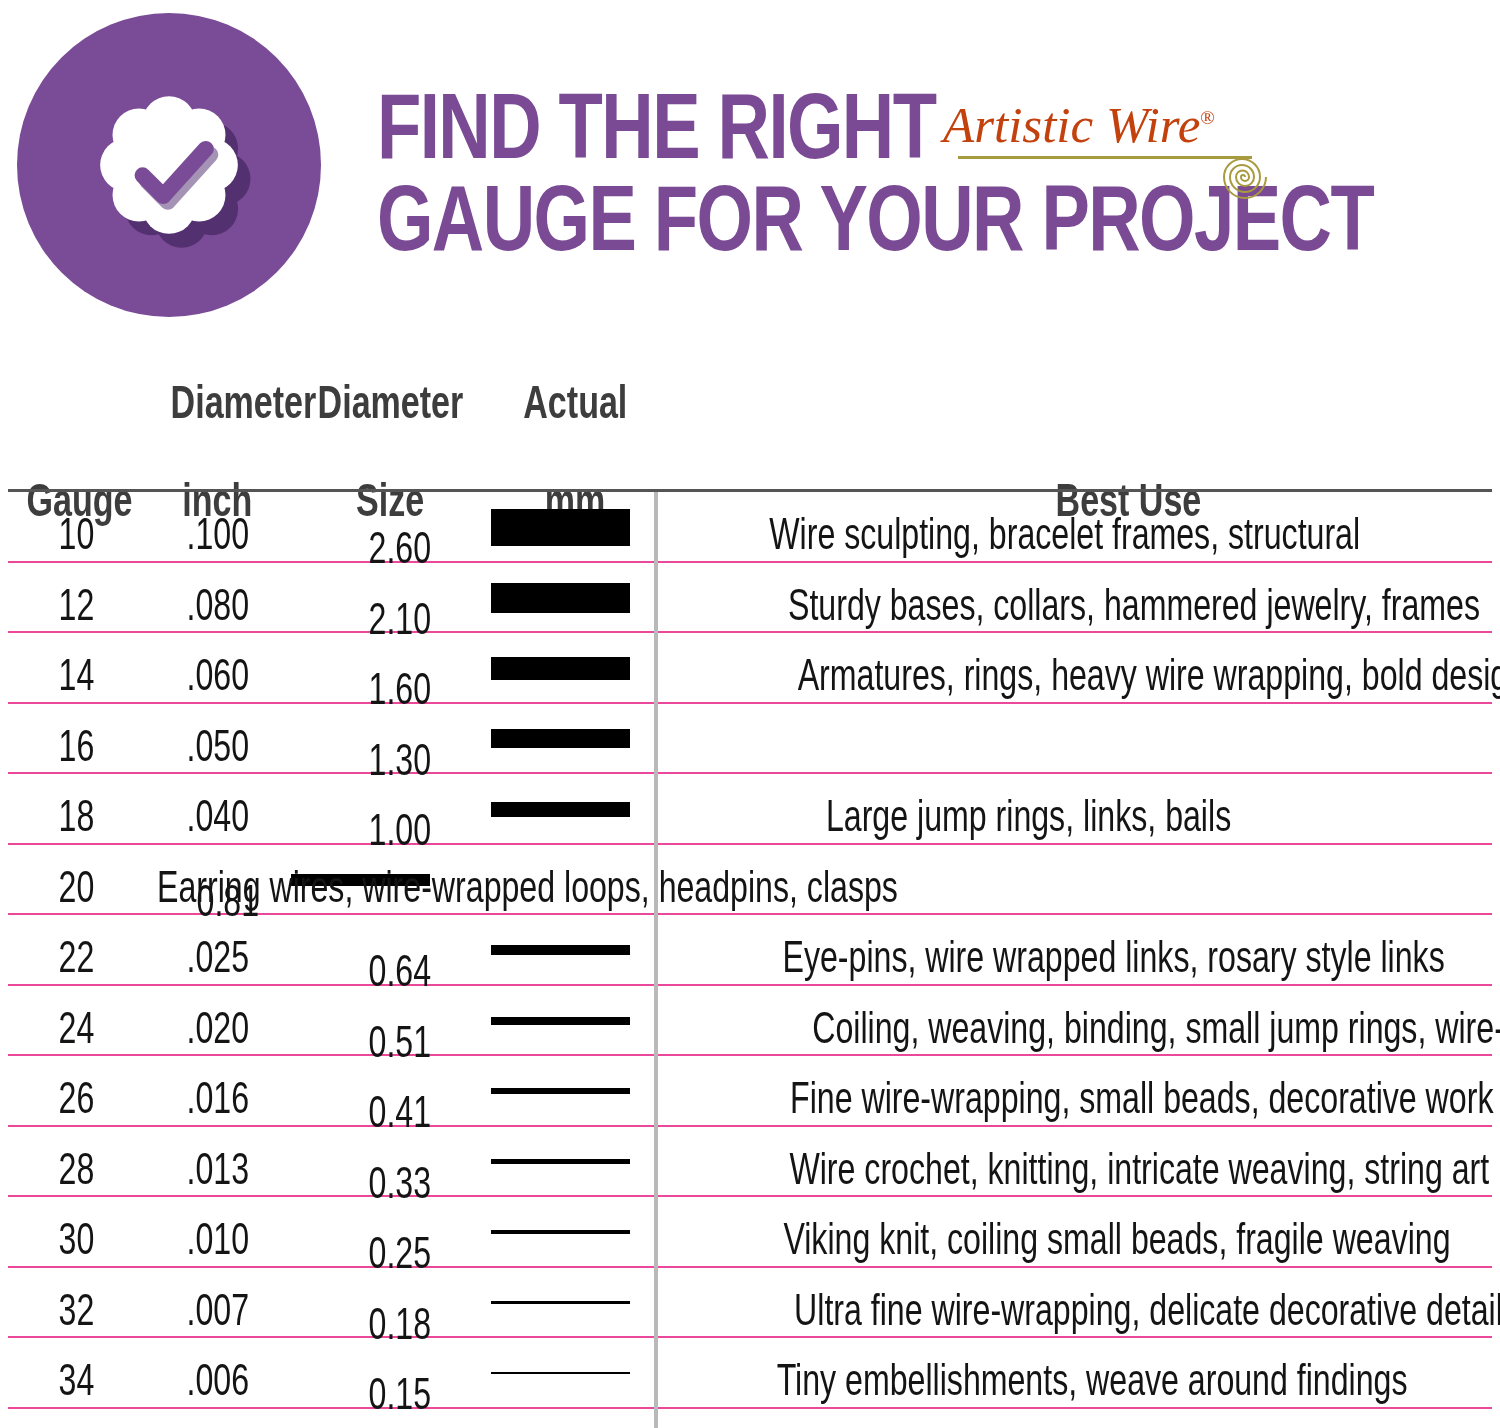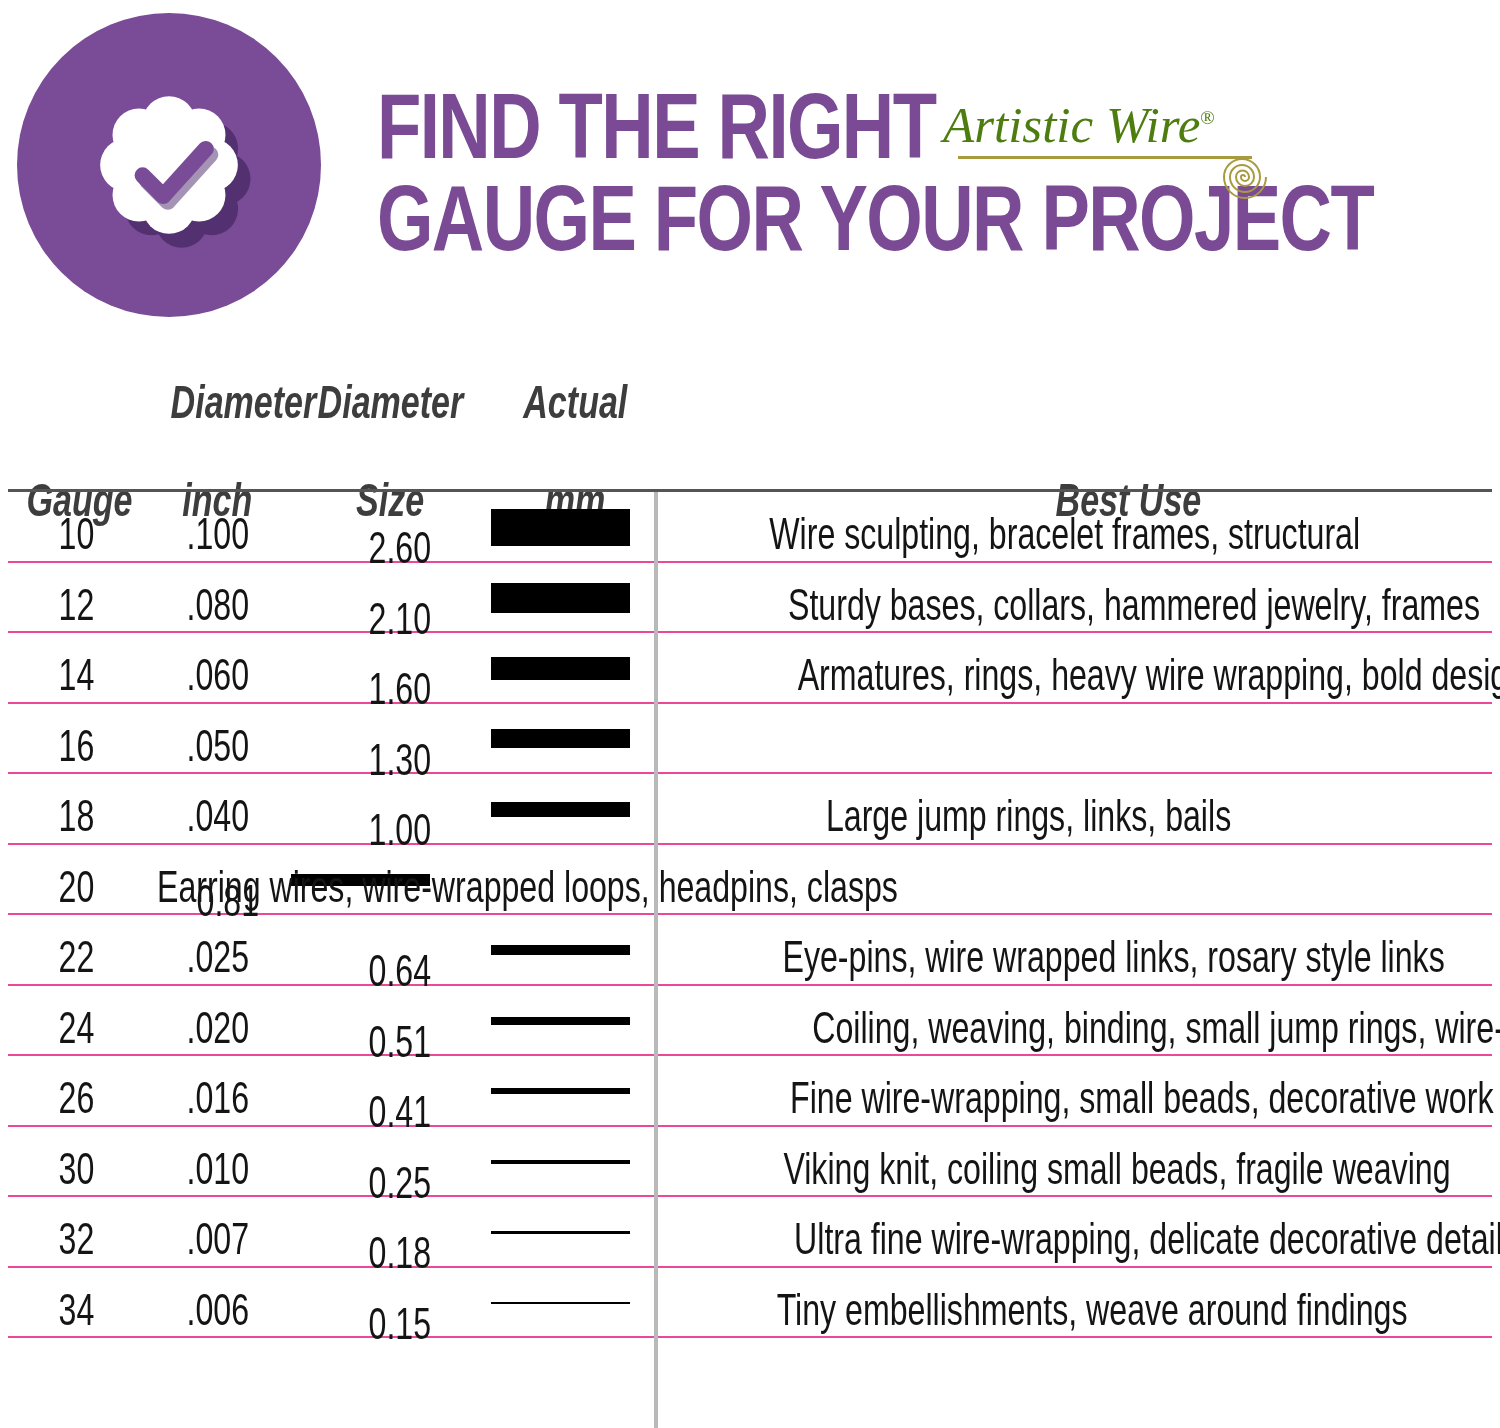--- a/index.html
+++ b/index.html
@@ -8,28 +8,28 @@
 
   
   .circle{position:absolute;left:17px;top:13px;width:304px;height:304px;border-radius:50%;background:#7a4b96;}
   .badge-svg{position:absolute;left:37px;top:33px;width:264px;height:264px;}
 
   .title-block{position:absolute;left:377px;top:80px;color:#7a4a94;font-weight:bold;
                font-size:93px;line-height:92px;white-space:nowrap;}
   .title-line{height:92px;}
   .title-line .cnd{display:inline-block;transform:scaleX(.78);transform-origin:left center;letter-spacing:-2px;}
 
-  .brand{position:absolute;left:943px;top:96px;color:#4d7c0f;font-family:"Liberation Serif",serif;
+  .brand{position:absolute;left:943px;top:96px;color:#c2410c;font-family:"Liberation Serif",serif;
          font-style:italic;font-size:51px;white-space:nowrap;}
   .brand sup{font-size:19px;font-style:normal;}
   .brand-underline{position:absolute;left:958px;top:156px;width:294px;height:3px;background:#a89a3e;}
   .spiral-svg{position:absolute;left:1219px;top:151px;width:52px;height:52px;}
 
   
-  .thead{position:absolute;left:8px;top:370px;width:1484px;color:#3d3d3d;font-weight:bold;font-size:46px;font-style:italic;}
+  .thead{position:absolute;left:8px;top:370px;width:1484px;color:#3d3d3d;font-weight:bold;font-size:46px;}
   .hrow{display:grid;grid-template-columns:137px 145px 200px 170px 1fr;height:59px;align-items:end;}
   .hcell{text-align:center;white-space:nowrap;}
   .hcell .cnd{display:inline-block;transform:scaleX(.74);transform-origin:center bottom;}
   .hcell.use{padding-left:105px;margin-top:44px;}
   .head-rule{position:absolute;left:8px;top:489px;width:1484px;height:3px;background:#555555;}
 
   
   .tbody{position:absolute;left:8px;top:492px;width:1484px;}
   .row{display:grid;grid-template-columns:137px 145px 200px 170px 1fr;height:68.5px;
        border-bottom:2px solid #ec4899;align-items:center;}
@@ -259,20 +259,37 @@
           <span class="cnd">0.41</span>
         </div>
       <div class="cell size">
           <div class="bar" style="height: 6px;"></div>
         </div>
       <div class="cell use">
           <span class="cnd">Fine wire-wrapping, small beads, decorative work</span>
         </div>
     </div>
 
+    <div class="row">
+      <div class="cell">
+          <span class="cnd">28</span>
+        </div>
+      <div class="cell">
+          <span class="cnd">.013</span>
+        </div>
+      <div class="cell mm">
+          <span class="cnd">0.33</span>
+        </div>
+      <div class="cell size">
+          <div class="bar" style="height: 5px;"></div>
+        </div>
+      <div class="cell use">
+          <span class="cnd">Wire crochet, knitting, intricate weaving, string art</span>
+        </div>
+    </div>
 
     <div class="row">
       <div class="cell">
           <span class="cnd">30</span>
         </div>
       <div class="cell">
           <span class="cnd">.010</span>
         </div>
       <div class="cell mm">
           <span class="cnd">0.25</span>

